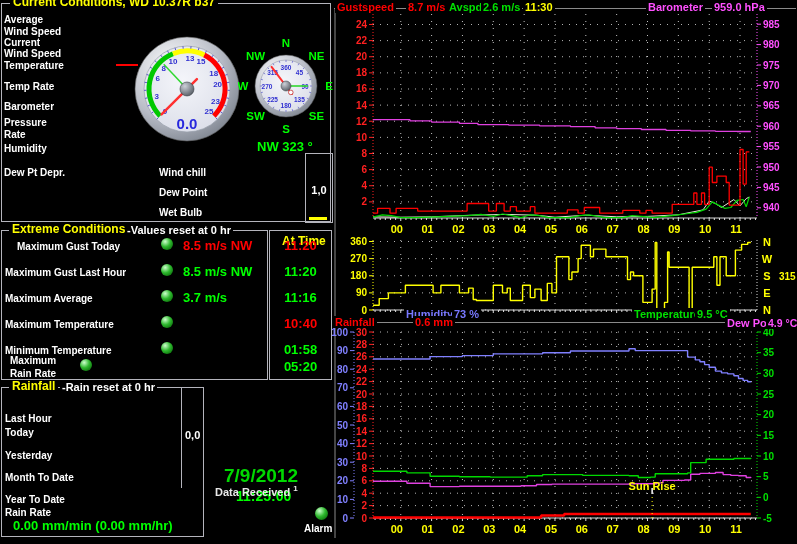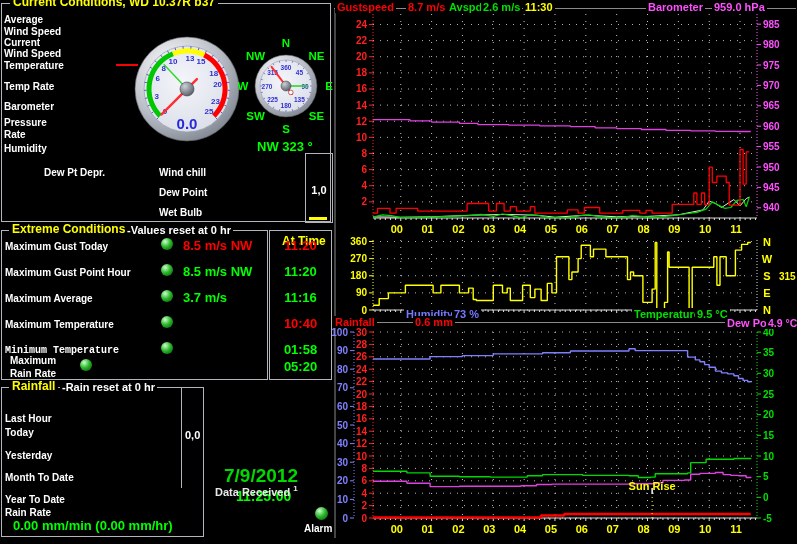--- a/index.html
+++ b/index.html
@@ -536,21 +536,21 @@
   <span class="lbl" style="left:2px;top:21px;">Wind Speed</span>
   <span class="lbl" style="left:2px;top:32px;">Current</span>
   <span class="lbl" style="left:2px;top:43px;">Wind Speed</span>
   <span class="lbl" style="left:2px;top:55px;">Temperature</span>
   <span class="dash-red" style="left:114px;top:60px;"></span>
   <span class="lbl" style="left:2px;top:76px;">Temp Rate</span>
   <span class="lbl" style="left:2px;top:96px;">Barometer</span>
   <span class="lbl" style="left:2px;top:112px;">Pressure</span>
   <span class="lbl" style="left:2px;top:124px;">Rate</span>
   <span class="lbl" style="left:2px;top:138px;">Humidity</span>
-  <span class="lbl" style="left:2px;top:162px;margin-left:40px;">Dew Pt Depr.</span>
+  <span class="lbl" style="left:2px;top:162px;">Dew Pt Depr.</span>
   <span class="lbl" style="left:157px;top:162px;">Wind chill</span>
   <span class="lbl" style="left:157px;top:182px;">Dew Point</span>
   <span class="lbl" style="left:157px;top:202px;">Wet Bulb</span>
 
   <svg id="wind-gauge-svg" width="116" height="114" style="position:absolute;left:127px;top:30px;">
       <defs>
         <radialGradient id="rimG" cx="35%" cy="30%" r="80%">
           <stop offset="0%" stop-color="#ffffff"></stop>
           <stop offset="60%" stop-color="#b8bcc6"></stop>
           <stop offset="100%" stop-color="#787f8a"></stop>
@@ -664,36 +664,36 @@
   <div style="position:absolute;left:303px;top:149px;width:26px;height:68px;border:1px solid #b4b4bc;">
     <span style="position:absolute;left:0;top:30px;width:100%;text-align:center;font-size:11px;color:#fff;">1,0</span>
     <div style="position:absolute;left:3px;bottom:2px;width:18px;height:3px;background:#ffff00;"></div>
   </div>
 </div>
 
 <div class="gbox" style="left:1px;top:230px;width:265px;height:148px;">
   <span class="gtitle" style="left:7px;">Extreme Conditions</span>
   <span class="gsub" style="left:123px;">-Values reset at 0 hr</span>
 
-  <span class="lbl" style="left:3px;top:9px;text-align:center;">Maximum Gust Today</span>
+  <span class="lbl" style="left:15px;top:9px;text-align:center;">Maximum Gust Today</span>
   <span class="led" style="left:159px;top:7px;"></span>
   <span class="val" style="left: 172px; top: 8px; color: rgb(255, 0, 0);">8.5 m/s NW</span>
 
-  <span class="lbl" style="left:3px;top:35px;">Maximum Gust Point Hour</span>
+  <span class="lbl" style="left:3px;top:35px;">Maximum Gust Last Hour</span>
   <span class="led" style="left:159px;top:33px;"></span>
   <span class="val" style="left: 172px; top: 34px; color: rgb(0, 255, 0);">8.5 m/s  NW</span>
 
   <span class="lbl" style="left:3px;top:61px;">Maximum Average</span>
   <span class="led" style="left:159px;top:59px;"></span>
   <span class="val" style="left: 172px; top: 60px; color: rgb(0, 255, 0);">3.7 m/s</span>
 
   <span class="lbl" style="left:3px;top:87px;">Maximum Temperature</span>
   <span class="led" style="left:159px;top:85px;"></span>
 
-  <span class="lbl" style="left:3px;top:113px;font-family:Liberation Mono, monospace;">Minimum Temperature</span>
+  <span class="lbl" style="left:3px;top:113px;">Minimum Temperature</span>
   <span class="led" style="left:159px;top:111px;"></span>
 
   <span class="lbl" style="left:8px;top:123px;">Maximum</span>
   <span class="lbl" style="left:8px;top:136px;">Rain Rate</span>
   <span class="led" style="left:78px;top:128px;"></span>
 </div>
 
 <div class="gbox" style="left:269px;top:230px;width:61px;height:148px;">
   <span class="gtitle" style="left:9px;margin-top:12px;">At Time</span>
   <span class="time" style="top: 8px; color: rgb(255, 0, 0);">11:20</span>

